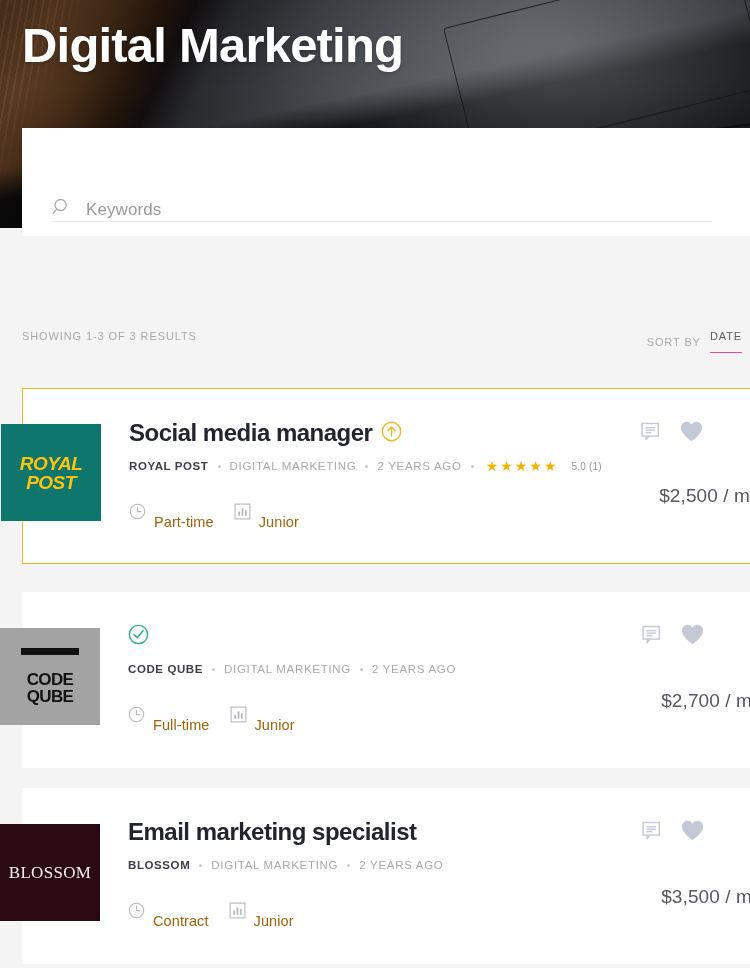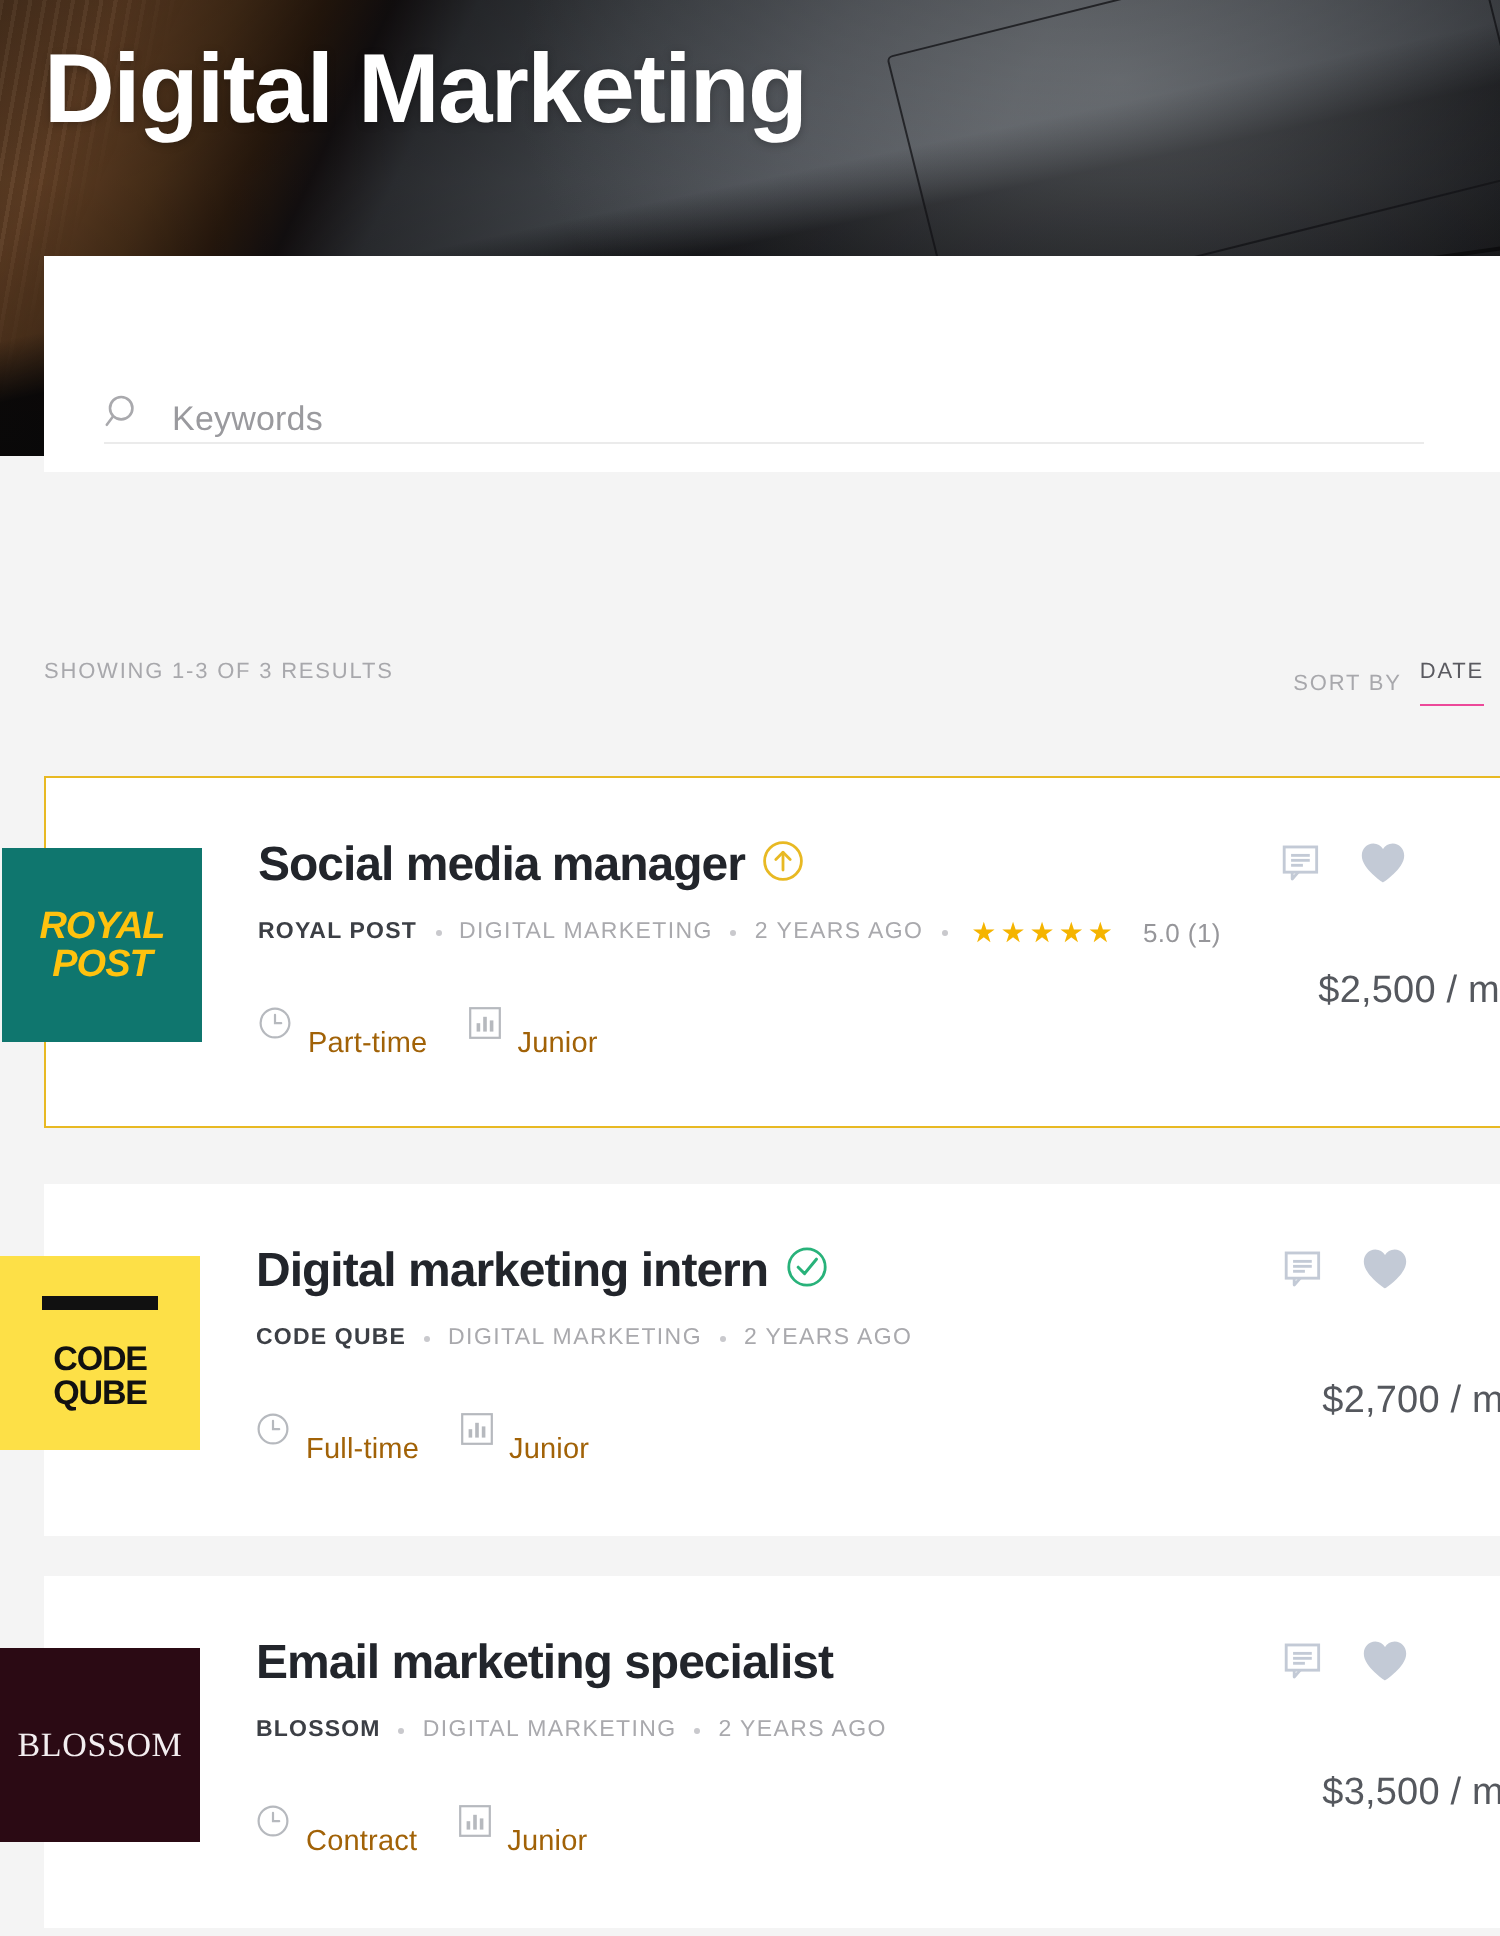--- a/index.html
+++ b/index.html
@@ -187,21 +187,21 @@
   .logo-royalpost .rp-text {
     color: #ffc20e;
     font-weight: bold;
     font-style: italic;
     font-size: 19px;
     line-height: 19px;
     text-align: center;
     letter-spacing: -0.5px;
   }
   
-  .logo-codeqube { background: #fde047; flex-direction: column; gap: 16px; }
+  .logo-codeqube { background: #a3a3a3; flex-direction: column; gap: 16px; }
   .cq-bar { width: 58px; height: 7px; background: #111; }
   .logo-codeqube .cq-text {
     color: #111;
     font-weight: bold;
     font-size: 17px;
     line-height: 17px;
     text-align: center;
     letter-spacing: -0.6px;
   }
   
@@ -252,21 +252,21 @@
   .meta-dot { width: 3px; height: 3px; border-radius: 50%; background: #c9c9cd; }
   .category, .posted {
     font-size: 11.5px;
     letter-spacing: 0.7px;
     color: #a9a9ad;
     text-transform: uppercase;
   }
   .stars { display: flex; gap: 2px; margin-left: 3px; }
   .star { color: #f5b400; font-size: 14px; line-height: 14px; }
   .rating-text {
-    font-size: 13px;
+    font-size: 10px;
     color: #96969a;
     margin-left: 6px;
     letter-spacing: 0.2px;
   }
 
   .job-tags {
     margin-top: 23px;
     display: flex;
     align-items: center;
     gap: 20px;
@@ -404,21 +404,20 @@
 <div class="job-card card2">
   <div class="logo logo-codeqube">
     <div class="cq-bar"></div>
     <div class="cq-text">
       <div>CODE</div>
       <div>QUBE</div>
     </div>
   </div>
   <div class="job-body">
     <div class="job-title-row">
-      <span class="job-title">Digital marketing intern</span>
       <span>
         <svg width="21" height="21" viewBox="0 0 21 21" fill="none">
           <circle cx="10.5" cy="10.5" r="9.1" stroke="#28b27a" stroke-width="1.4"></circle>
           <polyline points="6.1,10.6 9.3,13.8 15.2,6.6" stroke="#28b27a" stroke-width="1.5" fill="none" stroke-linecap="round" stroke-linejoin="round"></polyline>
         </svg>
       </span>
     </div>
     <div class="job-meta">
       <span class="company">CODE QUBE</span>
       <span class="meta-dot"></span>

